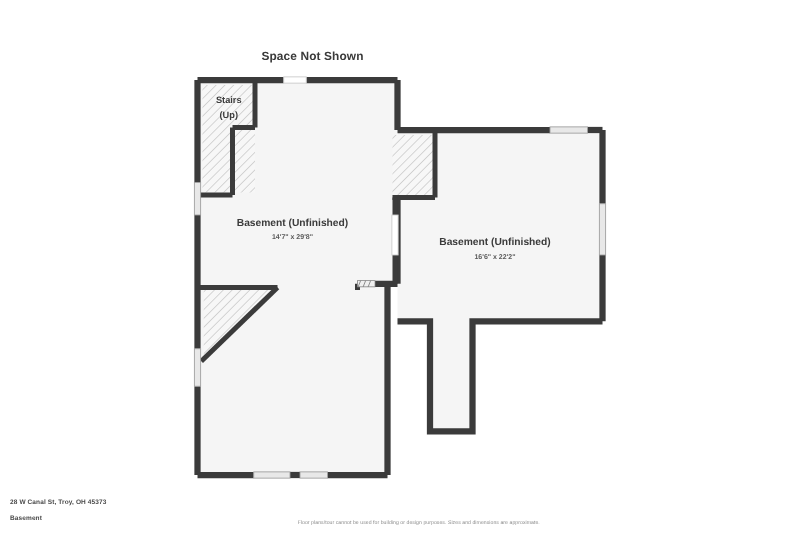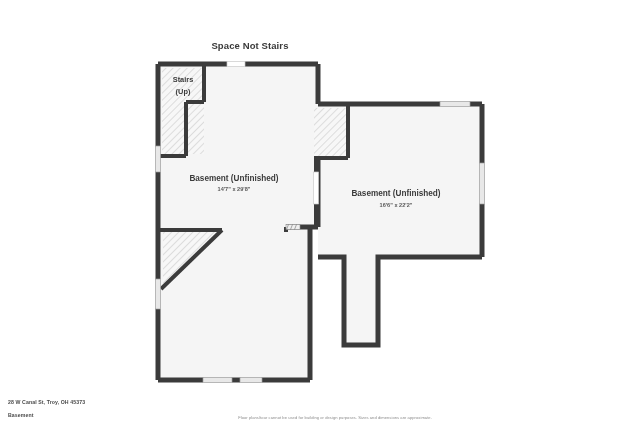--- a/index.html
+++ b/index.html
@@ -76,21 +76,21 @@
     font-size: 7.4px;
     font-weight: bold;
     fill: #3b3b3b;
   }
 </style>
 </head>
 <body>
 
 <div id="plan-root">
 
-  <div class="title-text">Space Not Stairs</div>
+  <div class="title-text">Space Not Shown</div>
 
   <svg width="640" height="427" viewBox="0 0 640 427" style="position:absolute;left:0;top:0;">
     <defs>
       <pattern id="hatchDiag" width="5" height="5" patternUnits="userSpaceOnUse" patternTransform="rotate(45)">
         <rect width="5" height="5" fill="#f7f7f7"></rect>
         <line x1="0" y1="0" x2="0" y2="5" stroke="#a8a8a8" stroke-width="0.7"></line>
       </pattern>
     </defs>
 
     <g>

